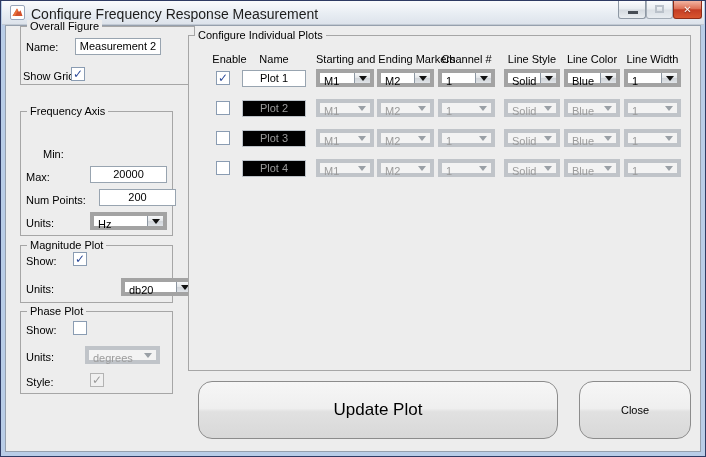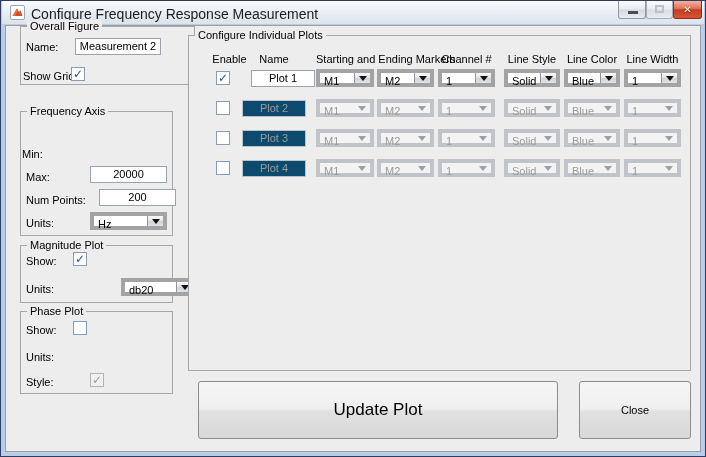--- a/index.html
+++ b/index.html
@@ -19,39 +19,39 @@
   .glyph-min{position:absolute;left:9px;bottom:4px;width:10px;height:3px;background:#474d55;}
   .glyph-max{position:absolute;left:8px;top:4px;width:9px;height:8px;border:2px solid #aab2bc;}
   .glyph-x{position:absolute;left:0;right:0;top:3px;text-align:center;font-size:10px;font-weight:bold;color:#fdf4f1;text-shadow:0 1px 1px #7c2413;}
   .client{position:absolute;left:4px;top:24px;right:4px;bottom:4px;background:#ededed;border:1px solid #96a0ad;}
   .group{position:absolute;border:1px solid #a6a6a6;background:#ededed;}
   .gtitle{position:absolute;top:-7px;left:6px;background:#ededed;padding:0 3px;font-size:11px;color:#000;white-space:nowrap;}
   .lbl{position:absolute;font-size:11px;color:#000;white-space:nowrap;}
   .lbl.r{text-align:left;}
   .edit{position:absolute;height:17px;background:#fff;border:1px solid #98a4b0;font-size:11px;
     text-align:center;line-height:15px;color:#000;overflow:hidden;}
-  .edit.disabled{color:#9b9b9b;border-color:#bcc2c8;background:#0c4a6e;}
+  .edit.disabled{color:#9b9b9b;border-color:#bcc2c8;background:#000000;}
   .checkbox{position:absolute;width:14px;height:14px;background:#fff;border:1px solid #8a9cb2;}
   .checkbox.checked::after{content:"\2713";position:absolute;left:1px;top:-1px;font-size:12px;line-height:14px;font-weight:bold;color:#2d4b9a;}
   .checkbox.disabled{background:#f0f0f0;border-color:#b3b3b3;}
   .checkbox.disabled.checked::after{color:#9a9a9a;}
   .dd{position:absolute;height:18px;background:#fff;border:4px solid #a3a3a3;}
   .dd .dd-val{position:absolute;left:4px;top:2px;font-size:11px;color:#000;white-space:nowrap;}
   .dd .dd-btn{position:absolute;right:0;top:0;bottom:0;width:16px;
     background:linear-gradient(#f7f8f9,#e3e6e9 48%,#cfd3d8 52%,#e0e4e8);border-left:1px solid #8d97a2;}
   .dd .arr{position:absolute;left:50%;top:50%;margin:-2px 0 0 -4px;width:0;height:0;
     border-left:4px solid transparent;border-right:4px solid transparent;border-top:5px solid #111;}
   .dd.disabled{background:#f3f3f3;border-color:#c0c4c9;}
   .dd.disabled .dd-val{color:#9b9b9b;}
   .dd.disabled .dd-btn{background:transparent;border-left:none;}
   .dd.disabled .arr{border-top-color:#9aa0a6;}
   .hdr{position:absolute;top:17px;font-size:11px;color:#000;text-align:center;white-space:nowrap;}
   .prow{position:absolute;left:0;right:0;height:21px;}
   .bigbtn,.closebtn{position:absolute;display:flex;align-items:center;justify-content:center;
-    border:1px solid #8c8c8c;border-radius:3px;color:#000;cursor:default;
+    border:1px solid #8c8c8c;border-radius:14px;color:#000;cursor:default;
     background:linear-gradient(#f6f6f6,#efefef 47%,#e1e1e1 53%,#d8d8d8);}
   .bigbtn{left:197px;top:380px;width:360px;height:58px;font-size:17px;}
   .closebtn{left:578px;top:380px;width:112px;height:58px;font-size:11px;}
   .g-overall{left:19px;top:25px;width:175px;height:59px;}
   .g-freq{left:19px;top:110px;width:153px;height:125px;}
   .g-mag{left:19px;top:244px;width:153px;height:58px;}
   .g-phase{left:19px;top:310px;width:153px;height:83px;}
   .g-plots{left:187px;top:34px;width:503px;height:336px;}
 </style>
 </head>
@@ -81,21 +81,21 @@
   <div class="group g-overall">
     <span class="gtitle">Overall Figure</span>
     <span class="lbl r" style="left:5px;top:14px;width:42px;">Name:</span>
     <div class="edit" style="left:54px;top:11px;width:86px;">Measurement 2</div>
     <span class="lbl r" style="left:2px;top:43px;width:45px;">Show Grid:</span>
     <span class="checkbox checked" style="left:50px;top:40px;"></span>
   </div>
 
   <div class="group g-freq">
     <span class="gtitle">Frequency Axis</span>
-    <span class="lbl r" style="left:1px;top:36px;width:58px;">Min:</span>
+    <span class="lbl r" style="left:22px;top:36px;width:58px;">Min:</span>
     <span class="lbl r" style="left:5px;top:59px;width:58px;">Max:</span>
     <div class="edit" style="left:69px;top:54px;width:77px;">20000</div>
     <span class="lbl r" style="left:5px;top:82px;width:58px;">Num Points:</span>
     <div class="edit" style="left:78px;top:77px;width:77px;">200</div>
     <span class="lbl r" style="left:5px;top:105px;width:58px;">Units:</span>
     <div class="dd" style="left:69px;top:100px;width:77px;">
       <span class="dd-val">Hz</span>
       <span class="dd-btn">
           <span class="arr"></span>
         </span>
@@ -113,37 +113,43 @@
           <span class="arr"></span>
         </span>
     </div>
   </div>
 
   <div class="group g-phase">
     <span class="gtitle">Phase Plot</span>
     <span class="lbl r" style="left:5px;top:12px;width:44px;">Show:</span>
     <span class="checkbox" style="left:52px;top:9px;"></span>
     <span class="lbl r" style="left:5px;top:39px;width:44px;">Units:</span>
+    <div class="dd disabled" style="left:64px;top:34px;width:75px;">
+      <span class="dd-val">degrees</span>
+      <span class="dd-btn">
+          <span class="arr"></span>
+        </span>
+    </div>
     <span class="lbl r" style="left:5px;top:64px;width:60px;">Style:</span>
     <span class="checkbox checked disabled" style="left:69px;top:61px;"></span>
   </div>
 
   <div class="group g-plots">
     <span class="gtitle">Configure Individual Plots</span>
     <span class="hdr" style="left:18px;width:45px;">Enable</span>
     <span class="hdr" style="left:53px;width:64px;">Name</span>
     <span class="hdr" style="left:127px;width:118px;">Starting and Ending Markers</span>
     <span class="hdr" style="left:249px;width:57px;">Channel #</span>
     <span class="hdr" style="left:315px;width:56px;">Line Style</span>
     <span class="hdr" style="left:375px;width:56px;">Line Color</span>
     <span class="hdr" style="left:435px;width:57px;">Line Width</span>
 
     <div class="prow" style="top:33px;">
       <span class="checkbox checked" style="left:27px;top:2px;"></span>
-      <div class="edit" style="left:53px;top:1px;width:64px;margin-left:9px;">Plot 1</div>
+      <div class="edit" style="left:53px;top:1px;width:64px;">Plot 1</div>
       <div class="dd" style="left:127px;top:0;width:58px;">
           <span class="dd-val">M1</span>
           <span class="dd-btn">
             <span class="arr"></span>
           </span>
         </div>
       <div class="dd" style="left:188px;top:0;width:57px;">
           <span class="dd-val">M2</span>
           <span class="dd-btn">
             <span class="arr"></span>

